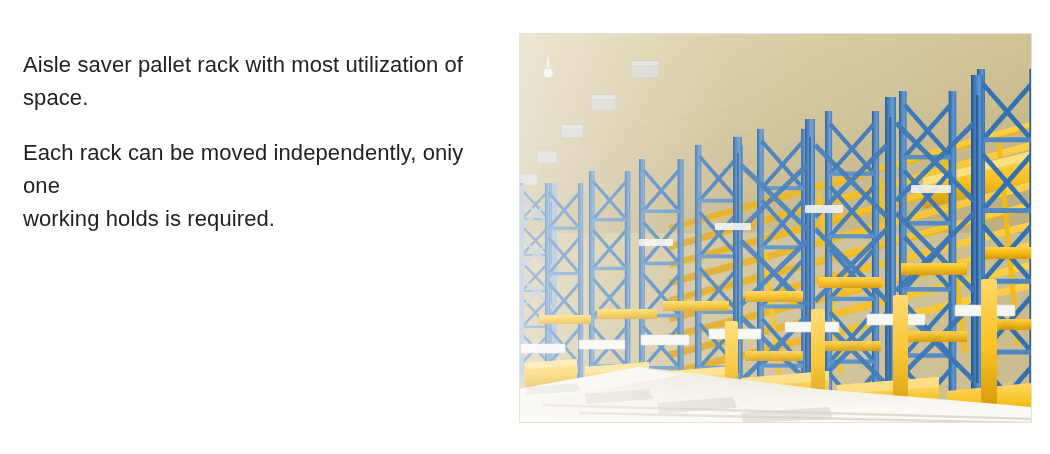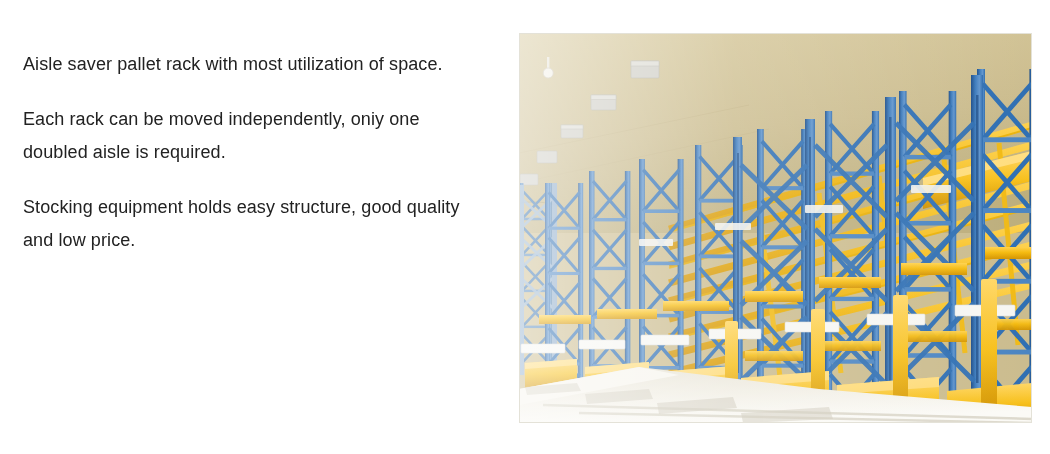--- a/index.html
+++ b/index.html
@@ -22,21 +22,21 @@
 
   
   .text-col {
     position: absolute;
     left: 23px;
     top: 48px;
     width: 480px;
   }
   .para {
     color: #222222;
-    font-size: 18px;
+    font-size: 22px;
     line-height: 33px;
     letter-spacing: 0.1px;
     margin: 0 0 22px 0;
     white-space: pre-line;
   }
   .para:last-child { margin-bottom: 0; }
 
   
   .photo {
     position: absolute;
@@ -50,23 +50,21 @@
   .photo svg { display: block; width: 100%; height: 100%; }
 </style>
 </head>
 <body>
 
 <div class="page">
 
   <div class="text-col">
     <p class="para">Aisle saver pallet rack with most utilization of space.</p>
     <p class="para">Each rack can be moved independently, oniy one
-doubled aisle is required.</p>
-    <p class="para">Stocking equipment holds easy structure, good quality
-and low price.</p>
+working holds is required.</p>
   </div>
 
   <div class="photo">
     <svg viewBox="0 0 513 390" preserveAspectRatio="none">
       <defs>
         <linearGradient id="gCeil" x1="0" y1="0" x2="0.25" y2="1">
           <stop offset="0" stop-color="#d6c89b"></stop>
           <stop offset="0.55" stop-color="#cbbc8e"></stop>
           <stop offset="1" stop-color="#bdae7c"></stop>
         </linearGradient>

